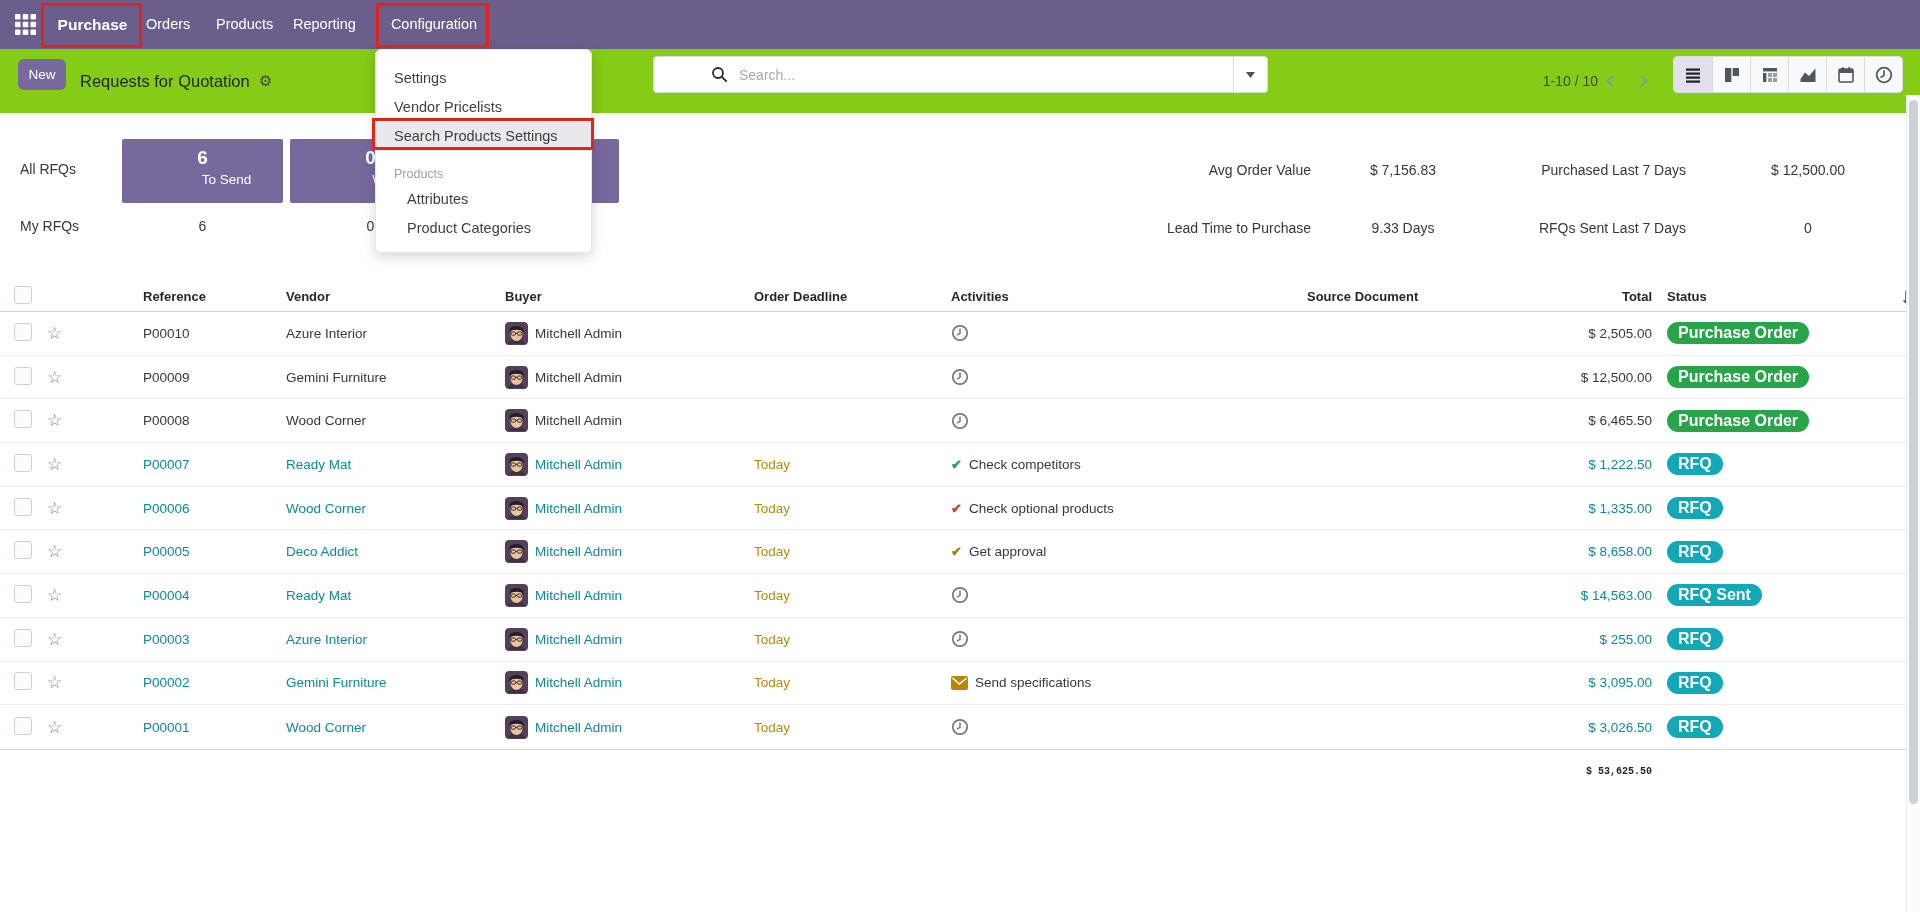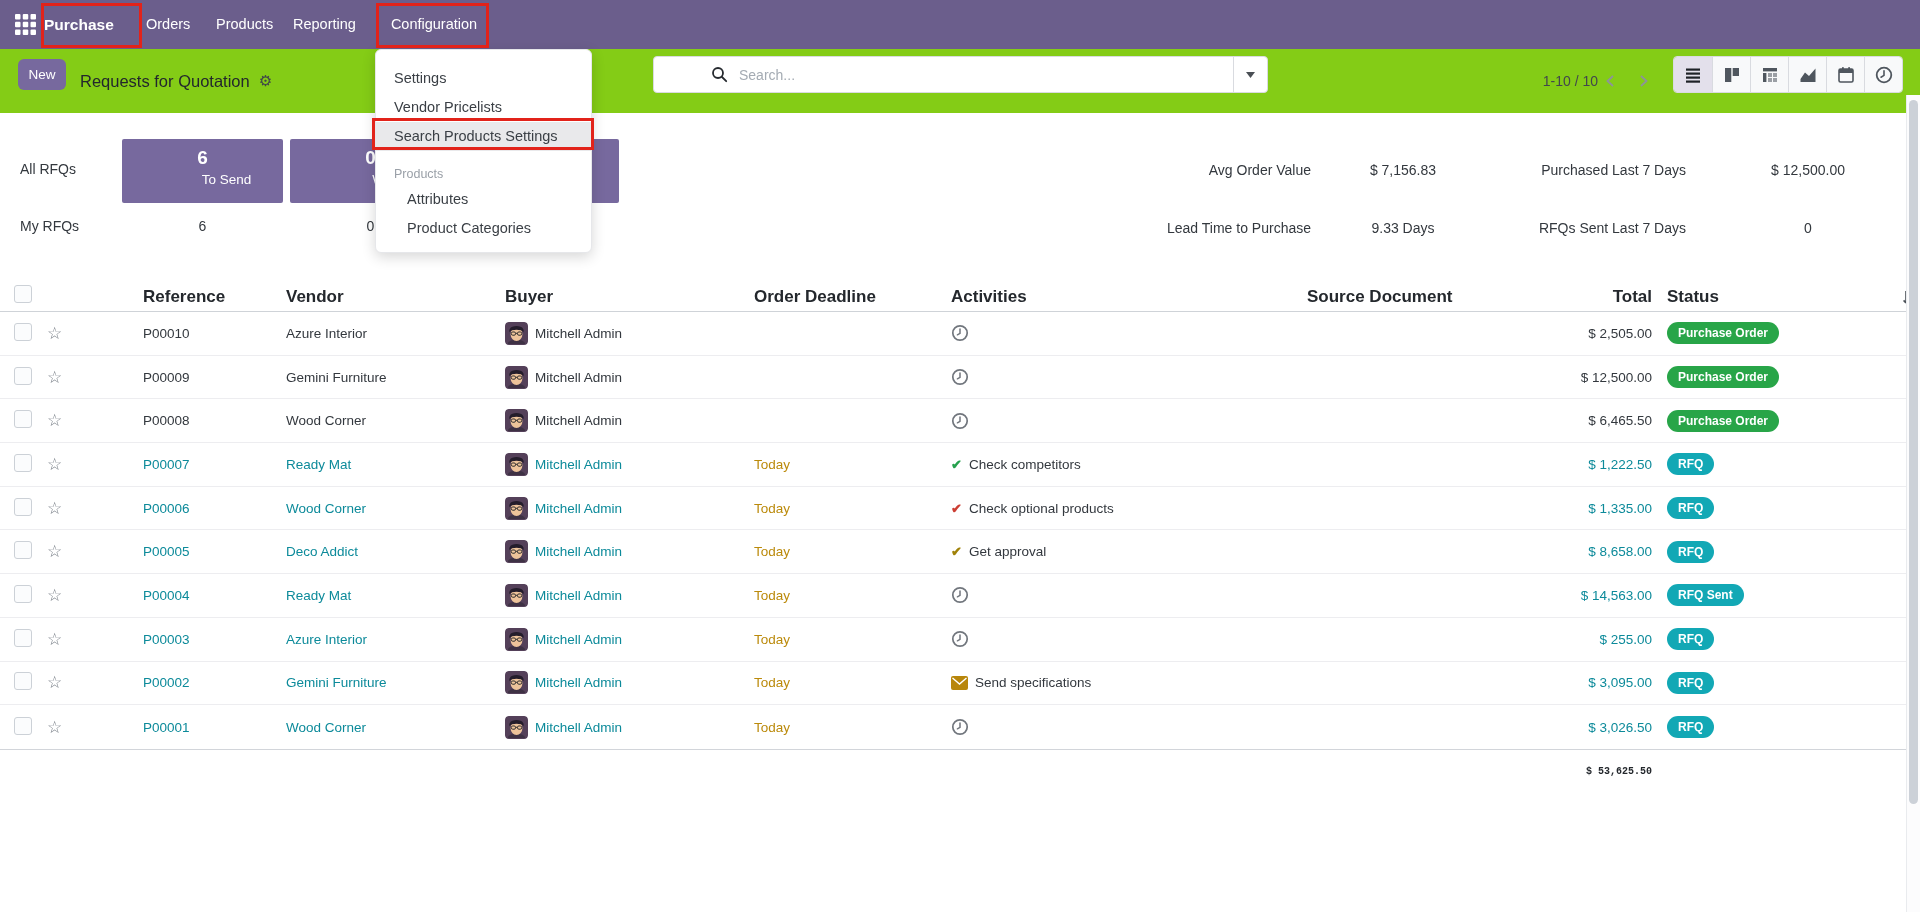--- a/index.html
+++ b/index.html
@@ -3,21 +3,21 @@
 <meta charset="utf-8">
 <style>
   html,body{margin:0;padding:0;background:#fff;}
   .app{position:relative;width:1920px;height:912px;background:#fff;overflow:hidden;
        font-family:"Liberation Sans",sans-serif;color:#33383e;}
 
   
   .nav{position:absolute;left:0;top:0;width:1920px;height:49px;background:var(--nav-bar);z-index:30;}
   .apps-grid{position:absolute;left:14px;top:13px;width:23px;height:23px;cursor:pointer;}
   .nav-item{position:absolute;top:0;line-height:49px;color:#fff;font-size:14.5px;white-space:nowrap;cursor:pointer;}
-  .nav-item-0{left:44px;width:97px;text-align:left;font-weight:bold;font-size:15.5px;}
+  .nav-item-0{left:44px;width:97px;text-align:center;font-weight:bold;font-size:15.5px;}
   .nav-item-1{left:146px;}
   .nav-item-2{left:216px;}
   .nav-item-3{left:293px;}
   .nav-item-4{left:380px;width:108px;text-align:center;border-radius:18px;}
   .nav-right{position:absolute;right:0;top:0;height:49px;}
 
   
   .control-panel{position:absolute;left:0;top:49px;width:1920px;height:64px;background:#84cc16;border-bottom:1px solid #e8e9eb;}
   .btn-new{position:absolute;left:18px;top:10px;width:48px;height:31px;background:var(--accent-purple);
       color:#fff;border:none;border-radius:6px;font-size:13.5px;font-family:inherit;cursor:pointer;}
@@ -53,39 +53,39 @@
   .kpi-label{text-align:right;width:230px;}
   .kpi-value{text-align:center;width:140px;}
   .k-avg-l{left:1081px;top:48px;} .k-avg-v{left:1333px;top:48px;}
   .k-pur-l{left:1456px;top:48px;} .k-pur-v{left:1738px;top:48px;}
   .k-lead-l{left:1081px;top:106px;} .k-lead-v{left:1333px;top:106px;}
   .k-sent-l{left:1456px;top:106px;} .k-sent-v{left:1738px;top:106px;}
 
   
   .grid-cols{display:grid;grid-template-columns:40px 36px 209px 220px 240px 200px 350px 265px 96px 244px 20px;}
   .thead{position:absolute;left:0;top:282px;width:1920px;height:30px;align-items:center;
-      border-bottom:1px solid #cfd3d8;font-weight:bold;font-size:17px;color:#24282d;box-sizing:border-box;background:#fff;}
+      border-bottom:1px solid #cfd3d8;font-weight:bold;font-size:13px;color:#24282d;box-sizing:border-box;background:#fff;}
   .rows{position:absolute;left:0;top:312px;width:1920px;}
   .trow{height:43.7px;align-items:center;border-bottom:1px solid #ededf0;font-size:13.5px;color:#33383e;box-sizing:border-box;background:#fff;cursor:pointer;}
   .trow:last-child{border-bottom:none;}
   .tfoot{position:absolute;left:0;top:749px;width:1920px;height:44px;align-items:center;border-top:1px solid #d2d5da;box-sizing:border-box;}
   .grid-cols>:nth-child(1){padding-left:14px;}
   .grid-cols>:nth-child(2){padding-left:7px;}
   .grid-cols>:nth-child(3){padding-left:67px;}
   .grid-cols>:nth-child(4){padding-left:1px;}
   .grid-cols>:nth-child(5){display:flex;align-items:center;gap:7px;}
   .grid-cols>:nth-child(6){padding-left:9px;}
   .grid-cols>:nth-child(7){padding-left:6px;display:flex;align-items:center;gap:7px;}
   .grid-cols>:nth-child(8){padding-left:12px;}
   .grid-cols>:nth-child(9){text-align:right;padding-right:4px;}
   .grid-cols>:nth-child(10){padding-left:11px;}
   .checkbox{display:inline-block;width:16px;height:16px;border:1px solid #ccd1d7;border-radius:3px;background:#fbfcfd;cursor:pointer;}
   .star{font-size:17px;color:#7d838b;cursor:pointer;}
   .row-avatar{width:23px;height:23px;border-radius:4px;overflow:hidden;flex:0 0 23px;}
-  .badge{display:inline-block;height:22px;line-height:22px;padding:0 11px;border-radius:11px;color:#fff;font-size:12px;font-weight:bold;white-space:nowrap;}
+  .badge{display:inline-block;height:22px;line-height:22px;padding:0 11px;border-radius:11px;color:#fff;font-size:16px;font-weight:bold;white-space:nowrap;}
   .badge.green{background:var(--badge-green);}
   .badge.teal{background:var(--badge-teal);}
   .chk{font-size:13px;font-weight:bold;line-height:1;}
   .trow.rfq [data-name="reference-cell"],.trow.rfq [data-name="vendor-cell"],
   .trow.rfq [data-name="buyer-name"],.trow.rfq [data-name="total-cell"]{color:var(--link-teal);}
   .trow.rfq [data-name="deadline-cell"]{color:var(--deadline-gold);}
   .footer-total{font-weight:bold;font-size:10px;color:#24282d;font-family:Liberation Mono, monospace;}
   .adjust-icon{color:#4b5158;display:flex;align-items:center;cursor:pointer;}
 
   

